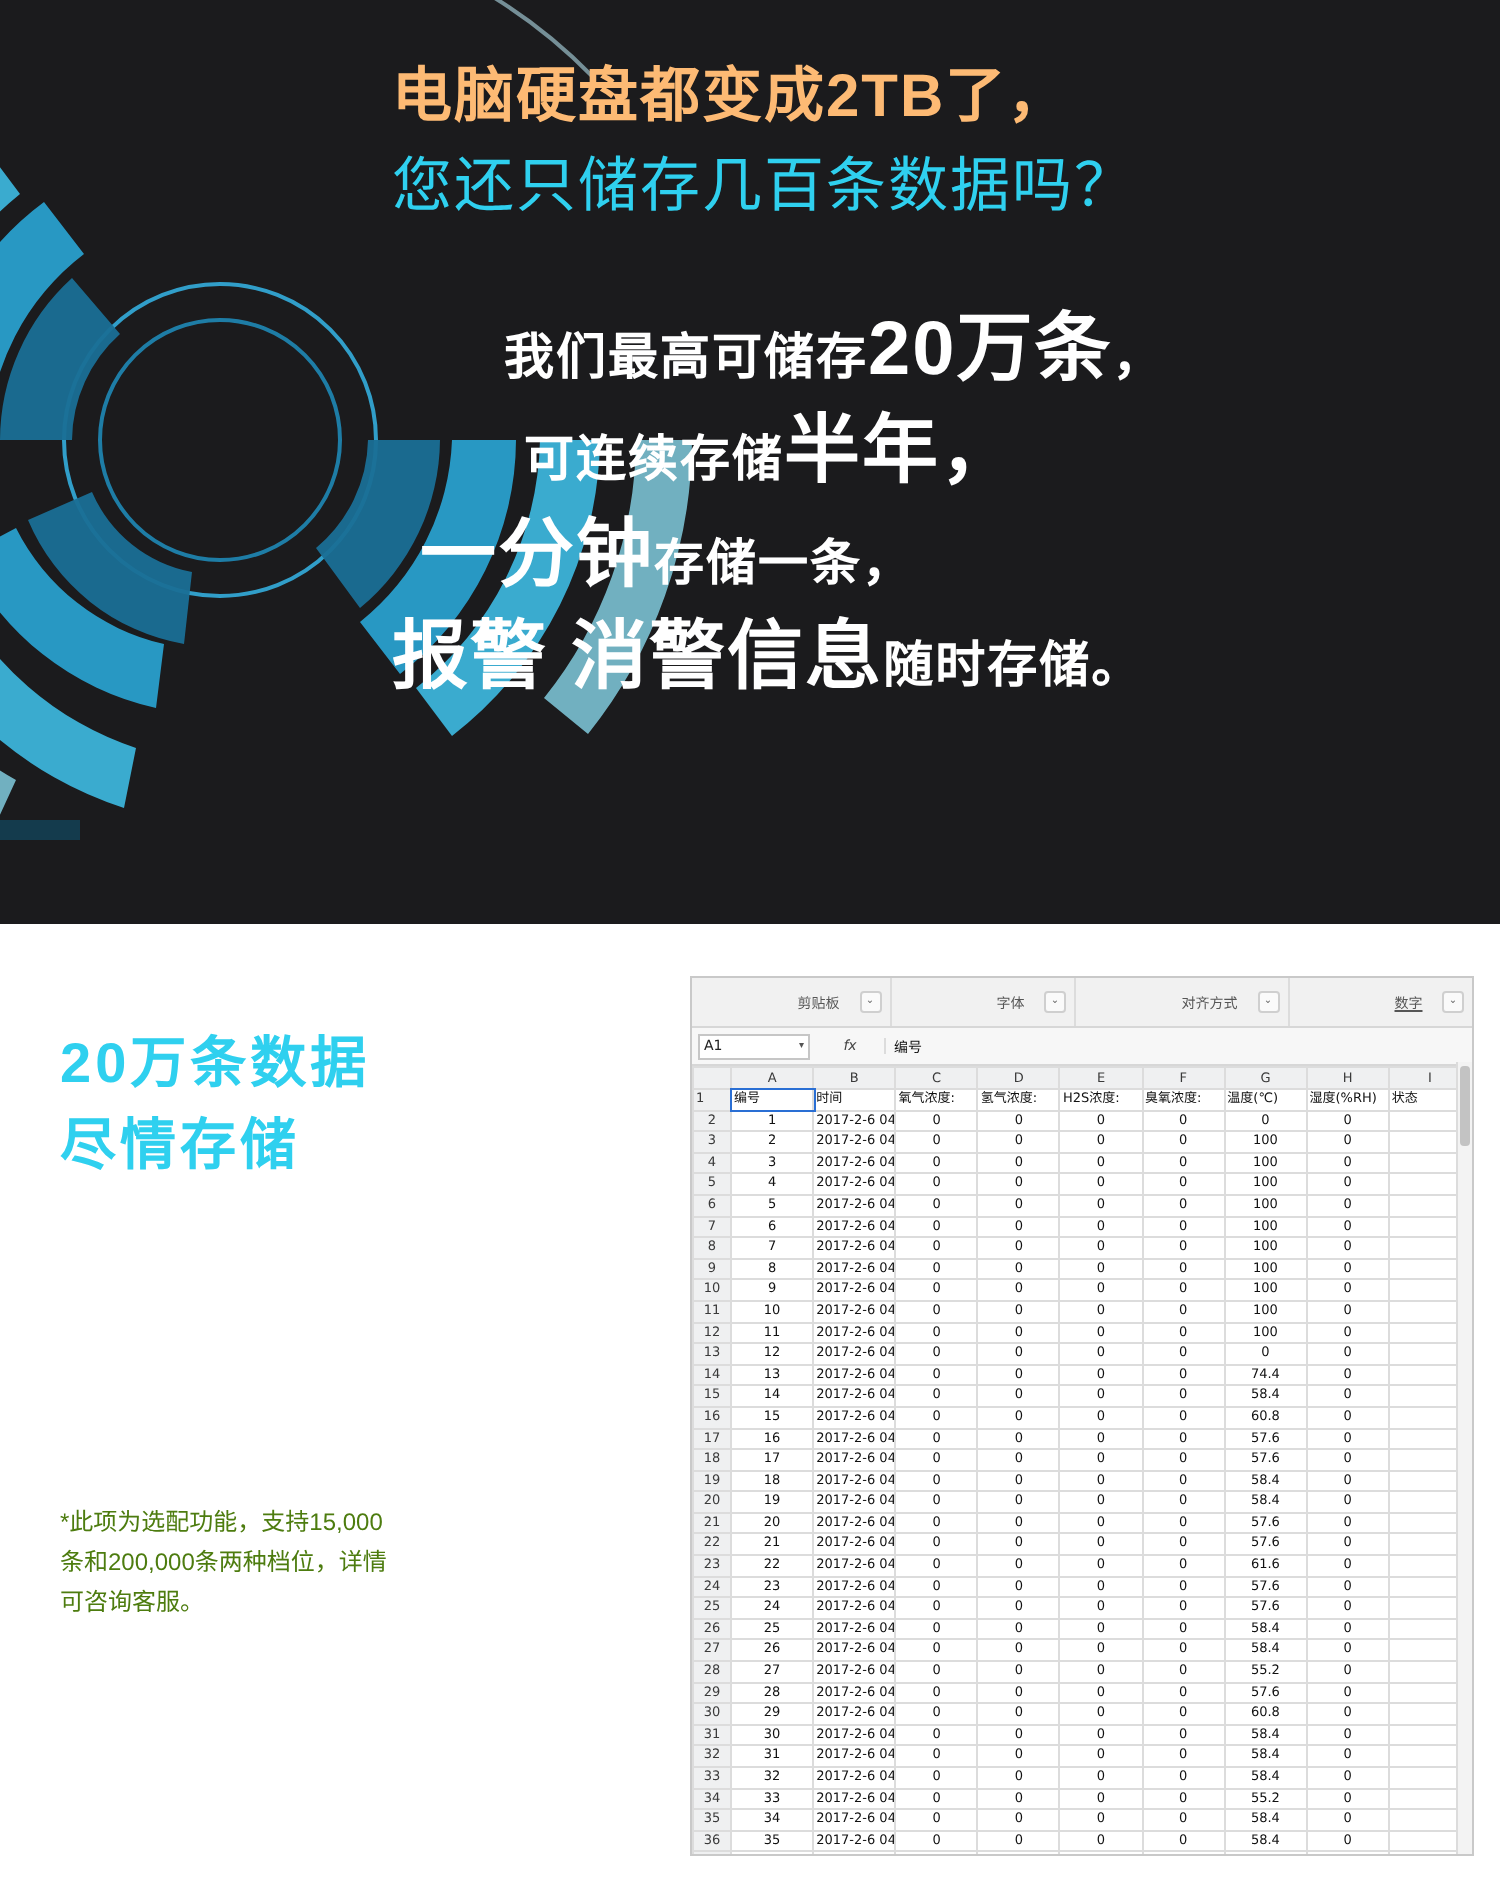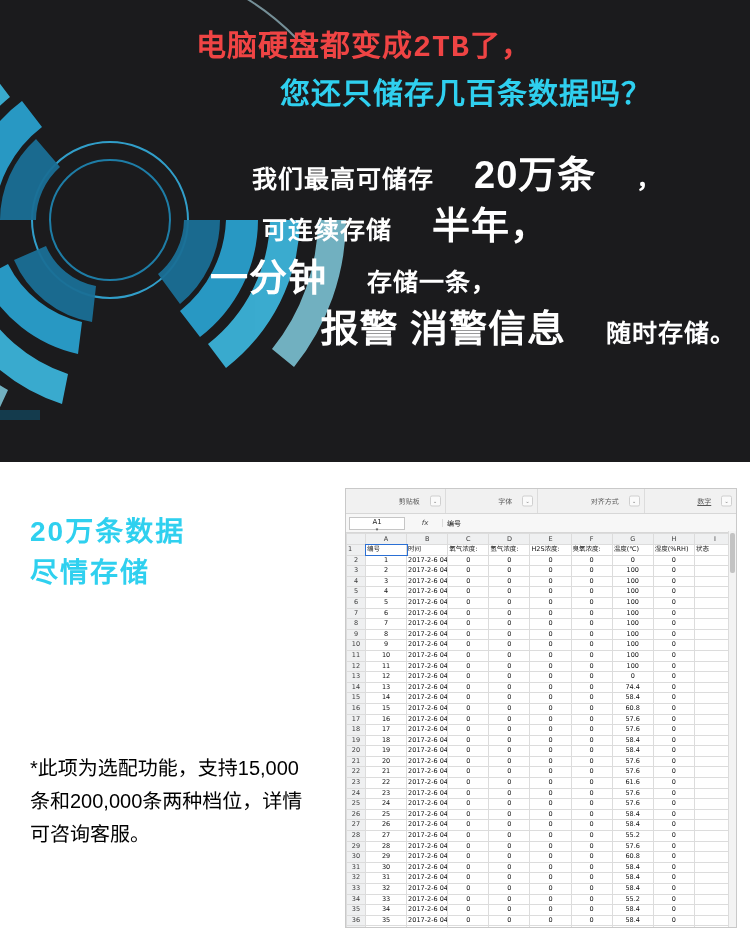--- a/index.html
+++ b/index.html
@@ -37,51 +37,48 @@
   .hero-text {
     position: absolute;
     left: 196px;
     top: 26px;
     width: 540px;
     color: #ffffff;
   }
   .hero-line1 {
     font-size: 30px;
     font-weight: bold;
-    color: #ef4444;
+    color: #fdba74;
     letter-spacing: 1px;
     line-height: 1.5;
     white-space: nowrap;
-    font-family: Liberation Mono, monospace;
   }
   .hero-line2 {
     font-size: 30px;
-    font-weight: bold;
+    font-weight: normal;
     color: #2fd0ef;
     letter-spacing: 1px;
     line-height: 1.5;
     white-space: nowrap;
-    text-align: center;
   }
   .hero-body {
     margin-top: 34px;
     color: #ffffff;
   }
   .hb-row {
     display: flex;
     align-items: baseline;
     justify-content: flex-start;
     line-height: 1.35;
     white-space: nowrap;
-    gap: 40px;
   }
   .hb-row.r1 { margin-left: 56px; }
   .hb-row.r2 { margin-left: 14px; }
   .hb-row.r3 { margin-left: 66px; }
-  .hb-row.r4 { margin-left: 0px; justify-content: flex-end; }
+  .hb-row.r4 { margin-left: 0px; }
   .t-sm {
     font-size: 25px;
     font-weight: bold;
     letter-spacing: 1px;
   }
   .t-xl {
     font-size: 38px;
     font-weight: bold;
     letter-spacing: 1px;
   }
@@ -106,22 +103,22 @@
     font-size: 28px;
     font-weight: bold;
     line-height: 1.45;
     letter-spacing: 2px;
   }
   .note {
     position: absolute;
     left: 30px;
     top: 290px;
     width: 300px;
-    color: #000000;
-    font-size: 20px;
+    color: #4d7c0f;
+    font-size: 12px;
     line-height: 1.65;
   }
   .note .star { letter-spacing: 0; }
 
   
   .sheet {
     position: absolute;
     left: 345px;
     top: 26px;
     width: 392px;
@@ -179,21 +176,20 @@
     width: 56px;
     height: 13px;
     margin: 0 3px;
     border: 1px solid #c6c6c6;
     background: #fff;
     display: flex;
     align-items: center;
     justify-content: space-between;
     padding: 0 2px;
     box-sizing: border-box;
-    flex-direction: column;
   }
   .fx {
     width: 34px;
     text-align: center;
     color: #444;
     font-style: italic;
     border-right: 1px solid #dcdcdc;
     margin-right: 4px;
   }
   .fx-val { color: #111; }

